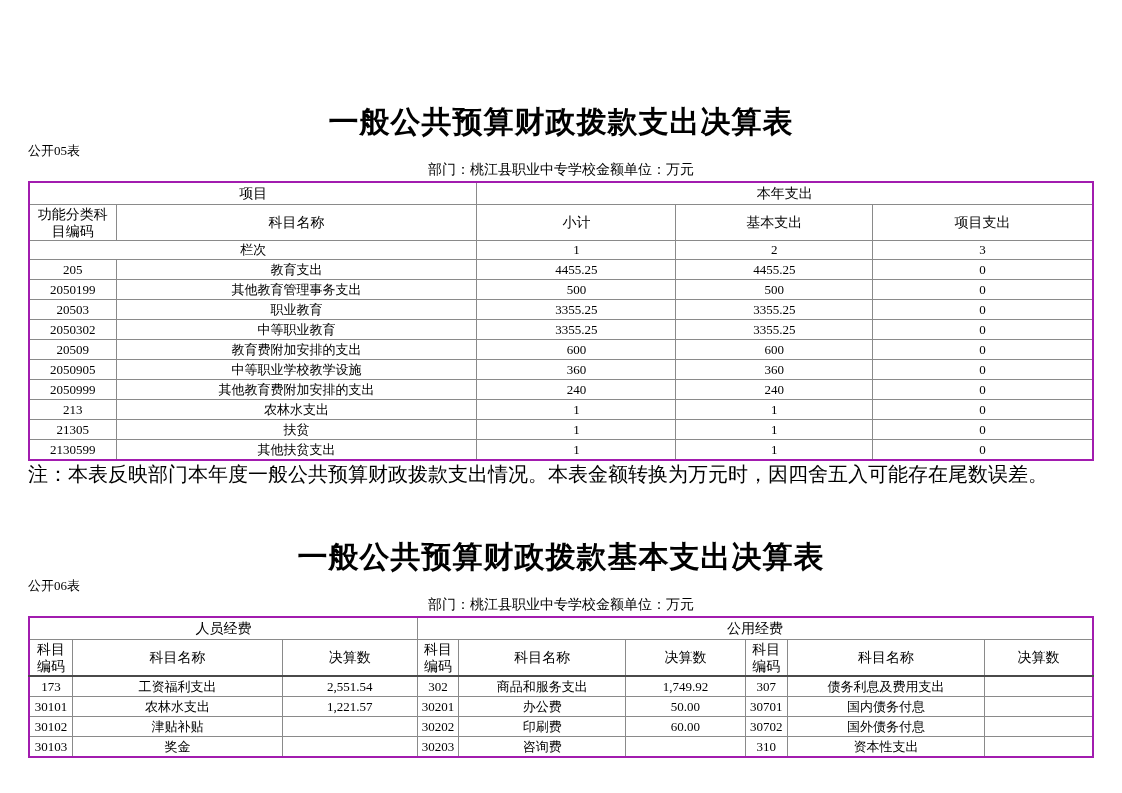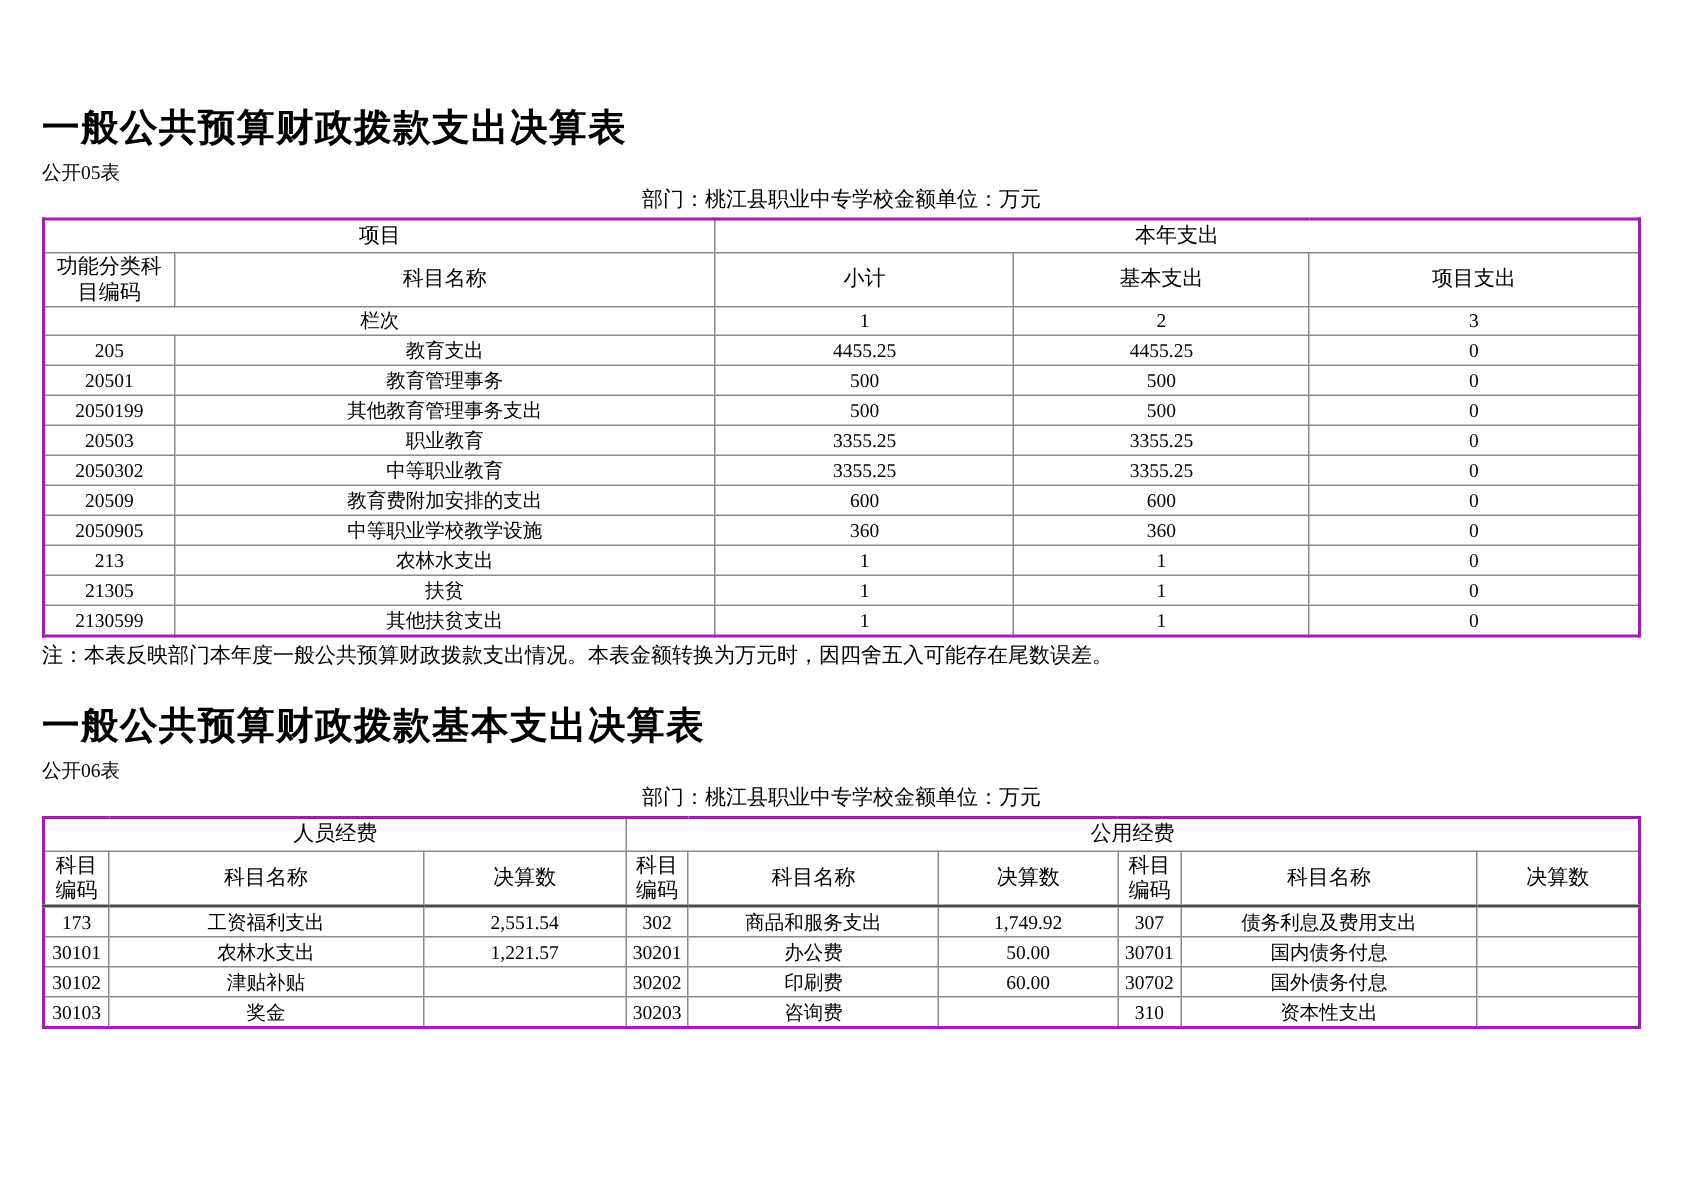--- a/index.html
+++ b/index.html
@@ -3,22 +3,23 @@
 <meta charset="utf-8">
 <style>
   html,body { margin:0; padding:0; background:#ffffff; }
   body {
     width:1122px; height:793px; overflow:hidden;
     font-family:"Liberation Serif","DejaVu Serif",serif;
     color:#000;
   }
   .content { padding:0 28px; }
   .doc-title {
-    font-weight:700; font-size:25px; line-height:28px;
+    text-align:center; font-weight:700; font-size:30px; line-height:28px;
     letter-spacing:1px;
+    margin-top:36px;
   }
   .title-1 { padding-top:72px; }
   .title-2 { padding-top:24px; }
   .sheet-label { text-align:left; font-size:13px; line-height:16px; margin-top:7px; }
   .meta-row { display:flex; justify-content:center; font-size:14px; line-height:17px; margin:2px 0 3px 0; }
   .fin-table {
     width:100%; border-collapse:collapse; table-layout:fixed;
     border:2px solid #a21caf;
   }
   .fin-table td, .fin-table th {
@@ -30,21 +31,21 @@
   }
   .hrow1 td { height:21px; line-height:21px; font-size:14px; }
   .hrow2 td { height:35px; line-height:17px; font-size:14px; white-space:normal; }
   .lanci-row td { height:18px; line-height:18px; }
   .code { text-align:left; }
   .name { text-align:left; }
   .num { text-align:right; padding-right:1px; }
   .bold { font-weight:700; }
   .total-row td { font-weight:700; border-bottom:2px solid #4a4a4a; }
   .subhead th, .subhead td { border-bottom:2px solid #4a4a4a; }
-  .note { font-size:14px; line-height:18px; margin-top:4px; }
+  .note { font-size:20px; line-height:18px; margin-top:4px; }
 </style>
 </head>
 <body>
 
 <div class="content">
 
   <div class="doc-title title-1">一般公共预算财政拨款支出决算表</div>
   <div class="sheet-label">公开05表</div>
   <div class="meta-row">
     <span>部门：桃江县职业中专学校</span>
@@ -78,27 +79,20 @@
         <td>3</td>
       </tr>
       <tr>
         <td class="code">205</td>
         <td class="name">教育支出</td>
         <td class="num">4455.25</td>
         <td class="num">4455.25</td>
         <td class="num">0</td>
       </tr>
       <tr>
-        <td class="code">20501</td>
-        <td class="name">教育管理事务</td>
-        <td class="num">500</td>
-        <td class="num">500</td>
-        <td class="num">0</td>
-      </tr>
-      <tr>
         <td class="code">2050199</td>
         <td class="name">其他教育管理事务支出</td>
         <td class="num">500</td>
         <td class="num">500</td>
         <td class="num">0</td>
       </tr>
       <tr>
         <td class="code">20503</td>
         <td class="name">职业教育</td>
         <td class="num">3355.25</td>
@@ -117,20 +111,27 @@
         <td class="name">教育费附加安排的支出</td>
         <td class="num">600</td>
         <td class="num">600</td>
         <td class="num">0</td>
       </tr>
       <tr>
         <td class="code">2050905</td>
         <td class="name">中等职业学校教学设施</td>
         <td class="num">360</td>
         <td class="num">360</td>
+        <td class="num">0</td>
+      </tr>
+      <tr>
+        <td class="code">2050999</td>
+        <td class="name">其他教育费附加安排的支出</td>
+        <td class="num">240</td>
+        <td class="num">240</td>
         <td class="num">0</td>
       </tr>
       <tr>
         <td class="code">213</td>
         <td class="name">农林水支出</td>
         <td class="num">1</td>
         <td class="num">1</td>
         <td class="num">0</td>
       </tr>
       <tr>

